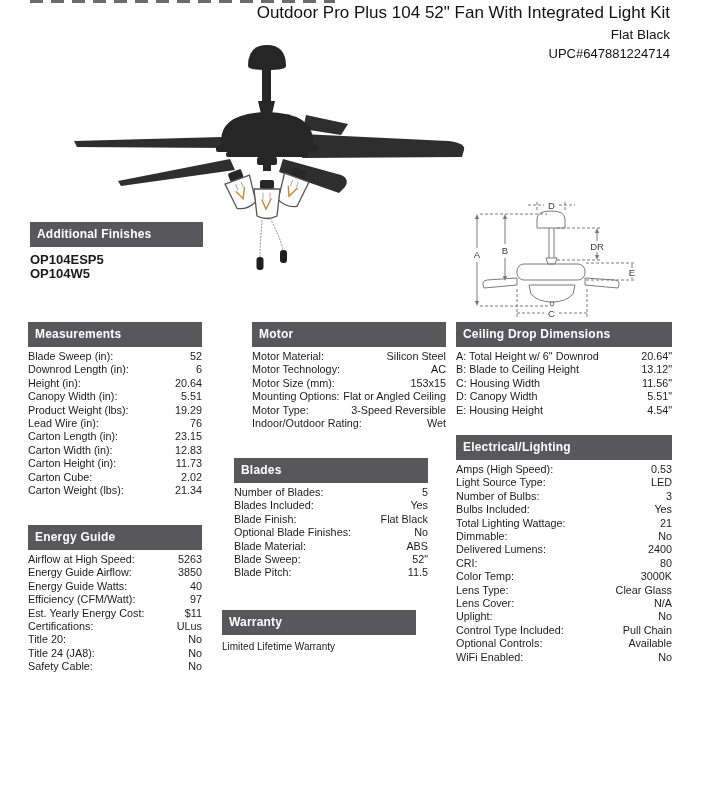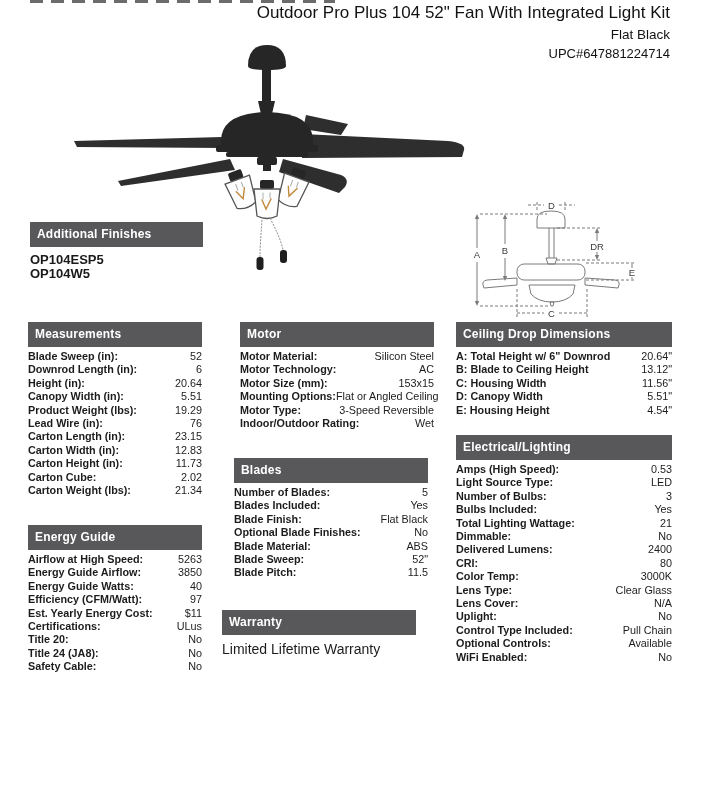--- a/index.html
+++ b/index.html
@@ -23,25 +23,25 @@
   .sec-header{
     background:#58585a;color:#fff;font-weight:bold;font-size:12px;
     height:25px;line-height:25px;padding-left:7px;letter-spacing:.2px;
     white-space:nowrap;overflow:hidden;
   }
   .spec-rows{margin-top:3px;}
   .spec-row{
     display:flex;justify-content:space-between;align-items:baseline;
     font-size:10.8px;line-height:13.4px;color:#1c1c1c;white-space:nowrap;
   }
-  .spec-label{text-align:center;font-weight:bold;}
+  .spec-label{text-align:center;}
   .spec-value{text-align:right;}
   .finish-list{margin-top:6px;}
   .finish-item{font-weight:bold;font-size:13px;line-height:14px;color:#1a1a1a;}
-  .warranty-text{margin-top:6px;font-size:14px;color:#1c1c1c;}
+  .warranty-text{margin-top:6px;font-size:10px;color:#1c1c1c;}
   
   .dim-label{font-family:"Liberation Sans",sans-serif;font-size:9.5px;fill:#3c3c3c;}
 </style>
 </head>
 <body>
 
 <div class="abs crop-artifact"></div>
 
 <div class="abs title-block">
   <div class="product-title">Outdoor Pro Plus 104 52" Fan With Integrated Light Kit</div>
@@ -234,21 +234,21 @@
         <span class="spec-label">Title 24 (JA8):</span>
         <span class="spec-value">No</span>
       </div>
       <div class="spec-row">
         <span class="spec-label">Safety Cable:</span>
         <span class="spec-value">No</span>
       </div>
     </div>
 </div>
 
-<div class="section" style="left:240px;top:322px;width:194px;">
+<div class="section" style="left:252px;top:322px;width:194px;">
   <div class="sec-header">Motor</div>
   <div class="spec-rows">
       <div class="spec-row">
         <span class="spec-label">Motor Material:</span>
         <span class="spec-value">Silicon Steel</span>
       </div>
       <div class="spec-row">
         <span class="spec-label">Motor Technology:</span>
         <span class="spec-value">AC</span>
       </div>

